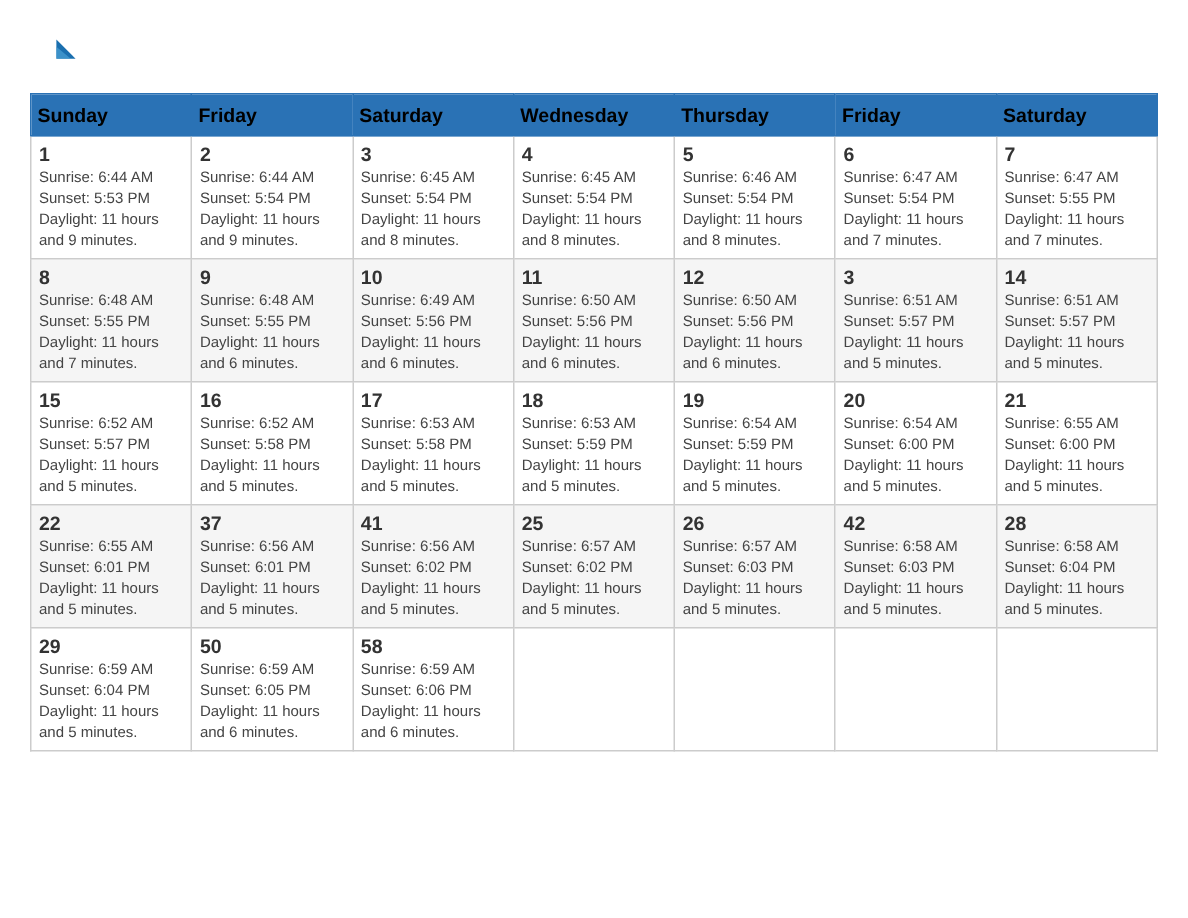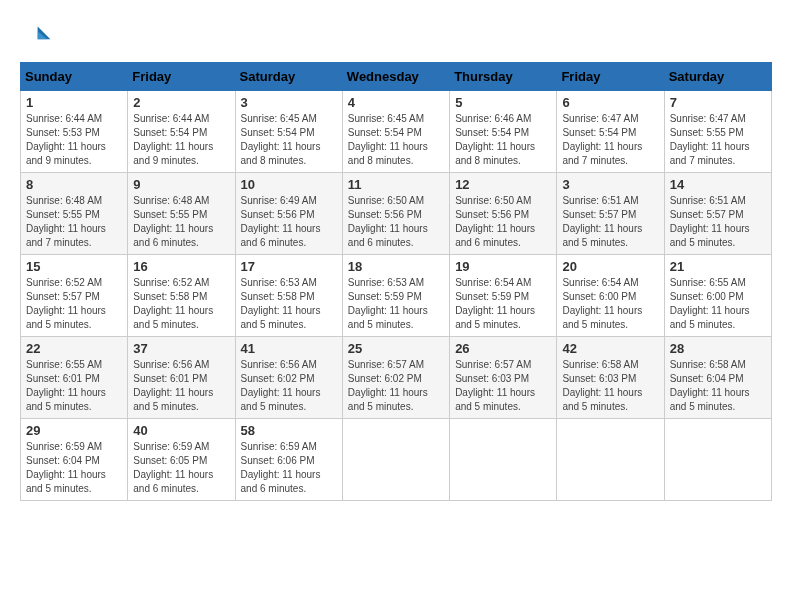--- a/index.html
+++ b/index.html
@@ -237,21 +237,21 @@
           <span class="day-number">28</span>
           <div class="day-info">Sunrise: 6:58 AM<br>Sunset: 6:04 PM<br>Daylight: 11 hours and 5 minutes.</div>
         </td>
       </tr>
       <tr>
         <td>
           <span class="day-number">29</span>
           <div class="day-info">Sunrise: 6:59 AM<br>Sunset: 6:04 PM<br>Daylight: 11 hours and 5 minutes.</div>
         </td>
         <td>
-          <span class="day-number">40</span>
+          <span class="day-number">50</span>
           <div class="day-info">Sunrise: 6:59 AM<br>Sunset: 6:05 PM<br>Daylight: 11 hours and 6 minutes.</div>
         </td>
         <td>
           <span class="day-number">58</span>
           <div class="day-info">Sunrise: 6:59 AM<br>Sunset: 6:06 PM<br>Daylight: 11 hours and 6 minutes.</div>
         </td>
         <td class="empty-cell"></td>
         <td class="empty-cell"></td>
         <td class="empty-cell"></td>
         <td class="empty-cell"></td>

